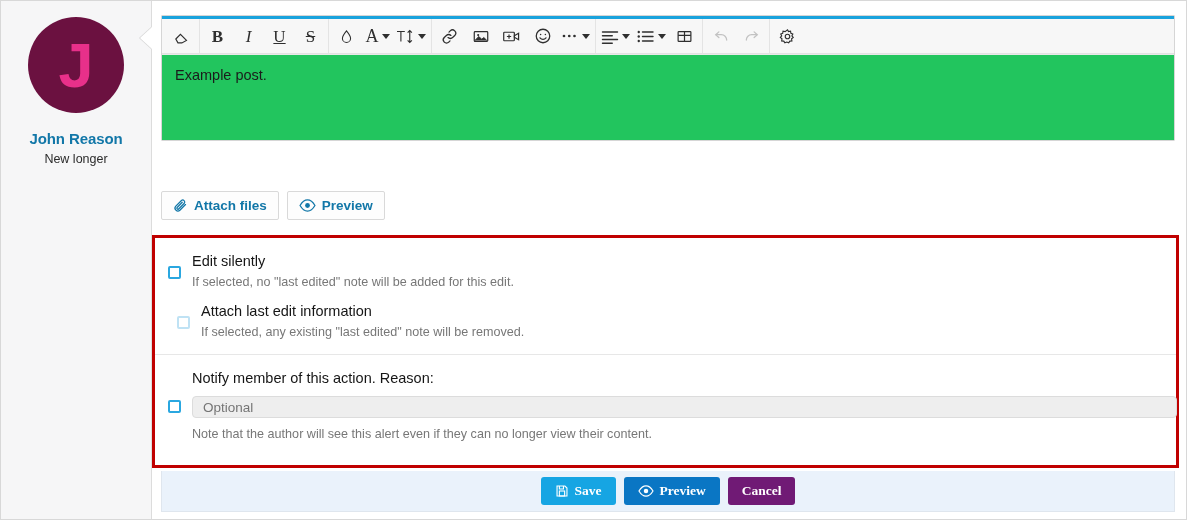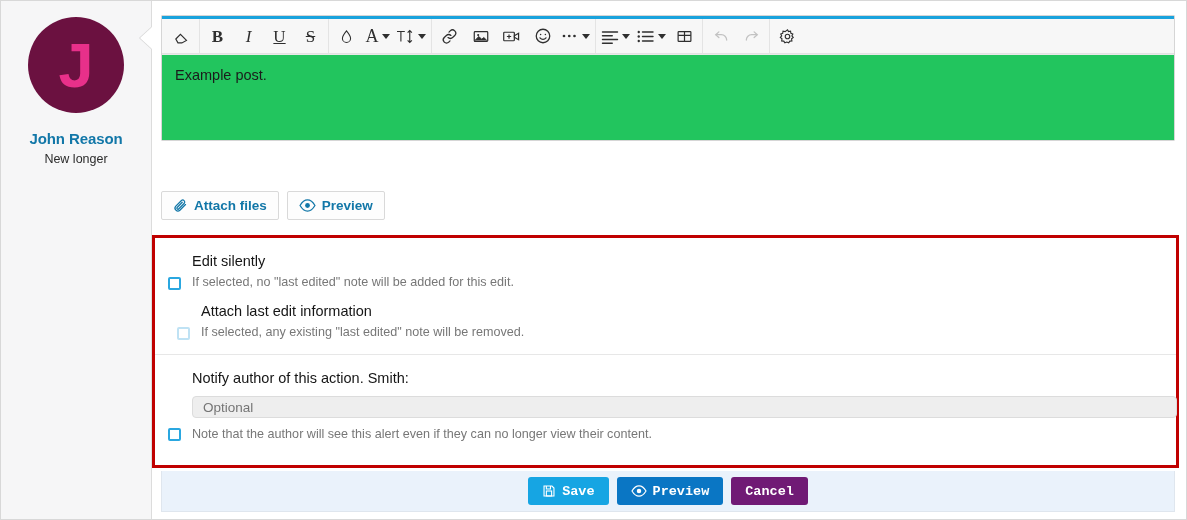--- a/index.html
+++ b/index.html
@@ -176,21 +176,21 @@
     background: #ffffff;
   }
   .opt-section {
     padding: 14px 0 14px 0;
   }
   .opt-section.second {
     border-top: 1px solid #e7e7e7;
   }
   .opt-row {
     display: flex;
-    align-items: flex-end;
+    align-items: center;
     padding-left: 13px;
   }
   .cbx {
     width: 13px; height: 13px;
     border: 2px solid #2aa7e0;
     background: #ffffff;
     border-radius: 2px;
     flex: none;
     margin-top: 3px;
     cursor: pointer;
@@ -252,21 +252,21 @@
     align-items: center;
     justify-content: center;
     gap: 6px;
     height: 28px;
     padding: 0 14px;
     border: none;
     border-radius: 3px;
     color: #ffffff;
     font-size: 13.5px;
     font-weight: bold;
-    font-family: Liberation Mono, monospace;
+    font-family: Liberation Serif, serif;
     cursor: pointer;
     white-space: nowrap;
   }
   .btn.save { background: #16a5e3; }
   .btn.preview { background: #0a76c4; }
   .btn.cancel { background: #701a75; }
   .ico { display: inline-flex; align-items: center; }
 </style>
 </head>
 <body>
@@ -453,21 +453,21 @@
             <div class="opt-label">Attach last edit information</div>
             <div class="opt-help">If selected, any existing "last edited" note will be removed.</div>
           </div>
         </div>
       </div>
 
       <div class="opt-section second">
         <div class="opt-row">
           <div class="cbx"></div>
           <div class="opt-text">
-            <div class="opt-label">Notify author of this action. Smith:</div>
+            <div class="opt-label">Notify member of this action. Reason:</div>
             <input class="reason-input" type="text" disabled="" placeholder="Optional" style="">
             <div class="reason-note">Note that the author will see this alert even if they can no longer view their content.</div>
           </div>
         </div>
       </div>
     </div>
 
     <div class="footer">
       <div class="btn save">
         <span class="ico">

